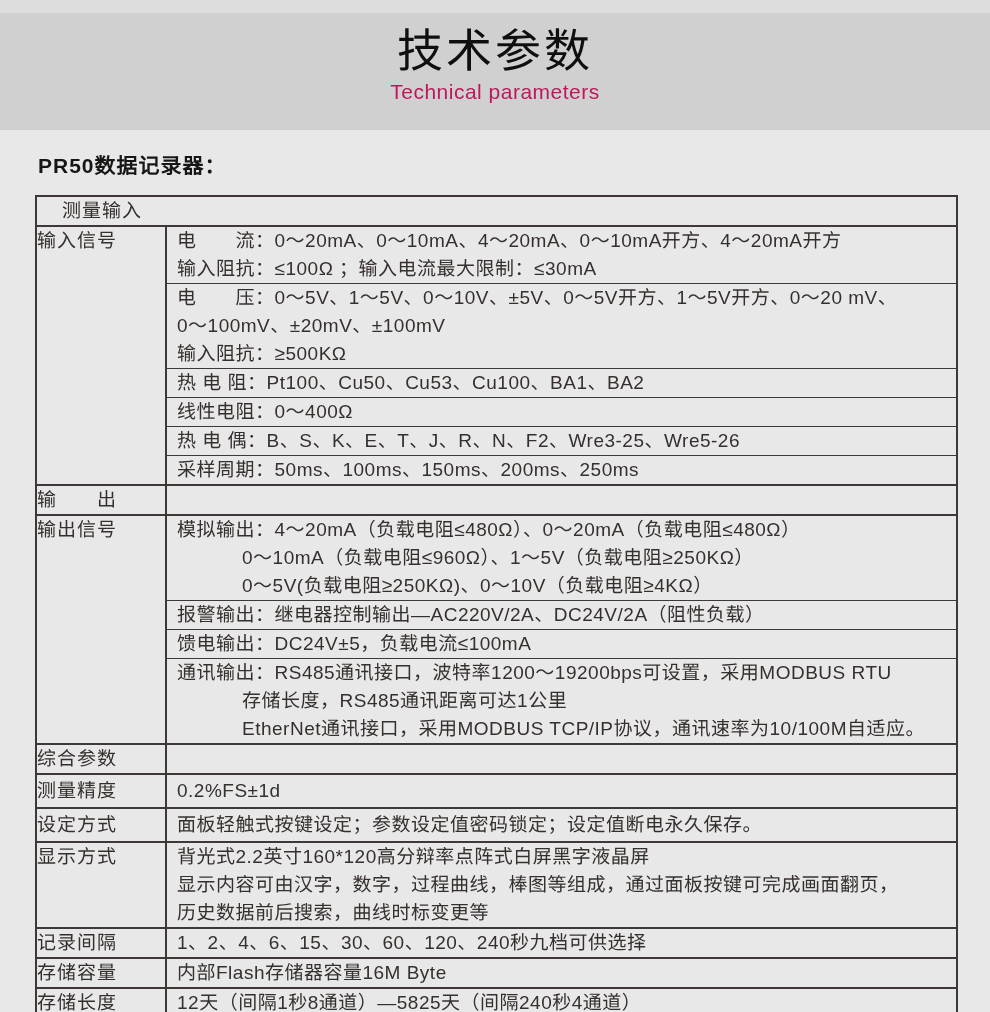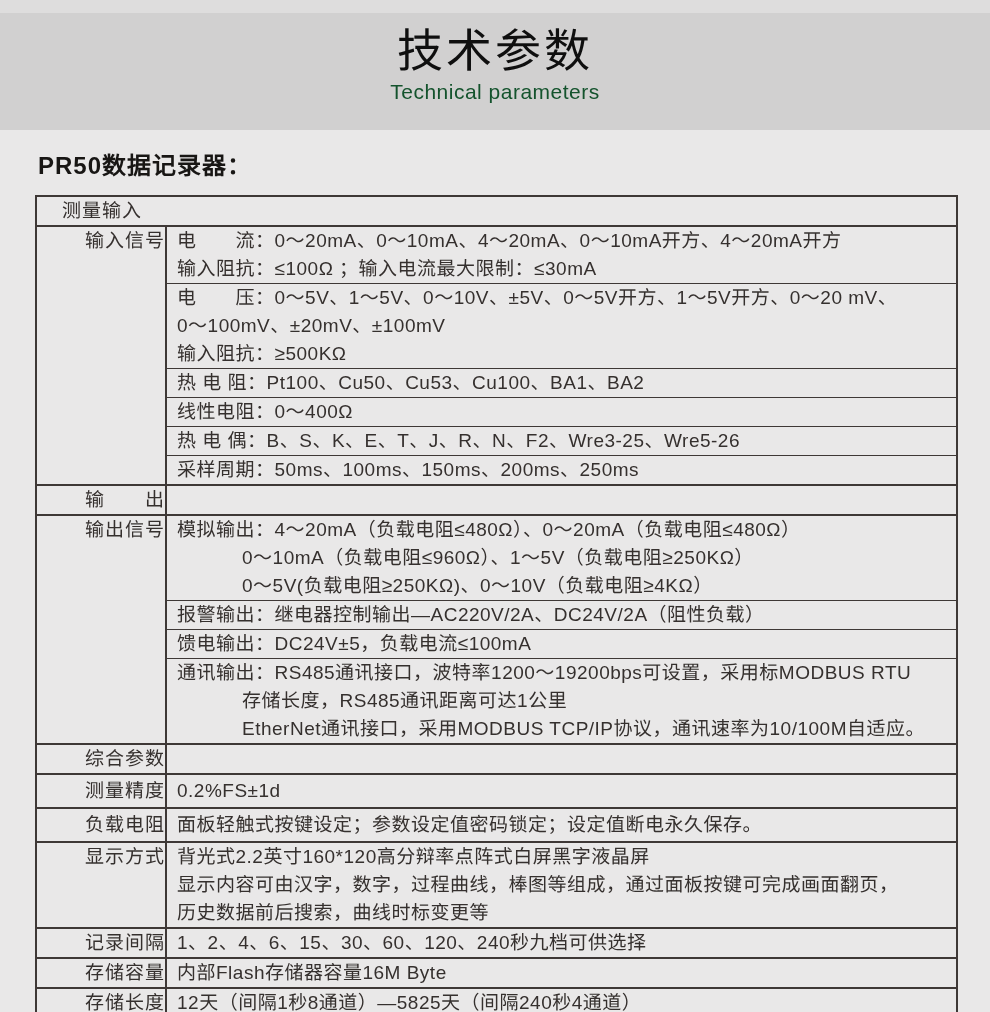--- a/index.html
+++ b/index.html
@@ -16,39 +16,39 @@
   }
   .page{width:990px;height:1012px;overflow:hidden;position:relative;}
   .top-strip{height:13px;background:var(--strip-bg);}
   .band{height:117px;background:var(--band-bg);text-align:center;}
   .title{
     margin:0;padding-top:10px;
     font-size:46px;line-height:56px;font-weight:400;
     letter-spacing:3px;color:var(--title-color);
   }
   .subtitle{
-    font-size:21px;line-height:26px;color:#14532d;letter-spacing:0.5px;
+    font-size:21px;line-height:26px;color:#be185d;letter-spacing:0.5px;
   }
   .product-heading{
     margin:20px 0 13px 38px;
-    font-size:24px;line-height:32px;font-weight:600;color:#181614;
+    font-size:21px;line-height:32px;font-weight:600;color:#181614;
     letter-spacing:1px;
   }
   table.spec-table{
     border-collapse:collapse;table-layout:fixed;
     width:923px;margin-left:35px;
     border:2px solid var(--line);border-bottom:0;
     font-size:19px;
   }
   col.c1{width:130px;}
   td{padding:0;vertical-align:top;}
   tr.major > td{border-top:2px solid var(--line);}
   td.div-r{border-right:2px solid var(--line);}
   td.label{
-    text-align:right;line-height:28px;white-space:nowrap;
+    text-align:left;line-height:28px;white-space:nowrap;
     font-weight:500;letter-spacing:1px;
   }
   td.content{overflow:visible;}
   td.content.sub{border-top:1.5px solid var(--line);margin-top:44px;}
   .line{
     line-height:28px;padding-left:10px;white-space:nowrap;letter-spacing:0.5px;
   }
   .line.indent{padding-left:75px;}
   .label-inline{
     width:130px;text-align:center;line-height:28px;
@@ -137,40 +137,40 @@
           <div class="line">报警输出：继电器控制输出—AC220V/2A、DC24V/2A（阻性负载）</div>
         </td>
       </tr>
       <tr>
         <td class="content sub">
           <div class="line">馈电输出：DC24V±5，负载电流≤100mA</div>
         </td>
       </tr>
       <tr>
         <td class="content sub">
-          <div class="line">通讯输出：RS485通讯接口，波特率1200～19200bps可设置，采用标MODBUS RTU</div>
+          <div class="line">通讯输出：RS485通讯接口，波特率1200～19200bps可设置，采用MODBUS RTU</div>
           <div class="line indent">存储长度，RS485通讯距离可达1公里</div>
           <div class="line indent">EtherNet通讯接口，采用MODBUS TCP/IP协议，通讯速率为10/100M自适应。</div>
         </td>
       </tr>
 
       <tr class="major">
         <td class="label div-r">综合参数</td>
         <td class="content empty"></td>
       </tr>
 
       <tr class="major pad2">
         <td class="label div-r">测量精度</td>
         <td class="content">
           <div class="line">0.2%FS±1d</div>
         </td>
       </tr>
 
       <tr class="major pad2">
-        <td class="label div-r">负载电阻</td>
+        <td class="label div-r">设定方式</td>
         <td class="content">
           <div class="line">面板轻触式按键设定；参数设定值密码锁定；设定值断电永久保存。</div>
         </td>
       </tr>
 
       <tr class="major">
         <td class="label div-r">显示方式</td>
         <td class="content">
           <div class="line">背光式2.2英寸160*120高分辩率点阵式白屏黑字液晶屏</div>
           <div class="line">显示内容可由汉字，数字，过程曲线，棒图等组成，通过面板按键可完成画面翻页，</div>

